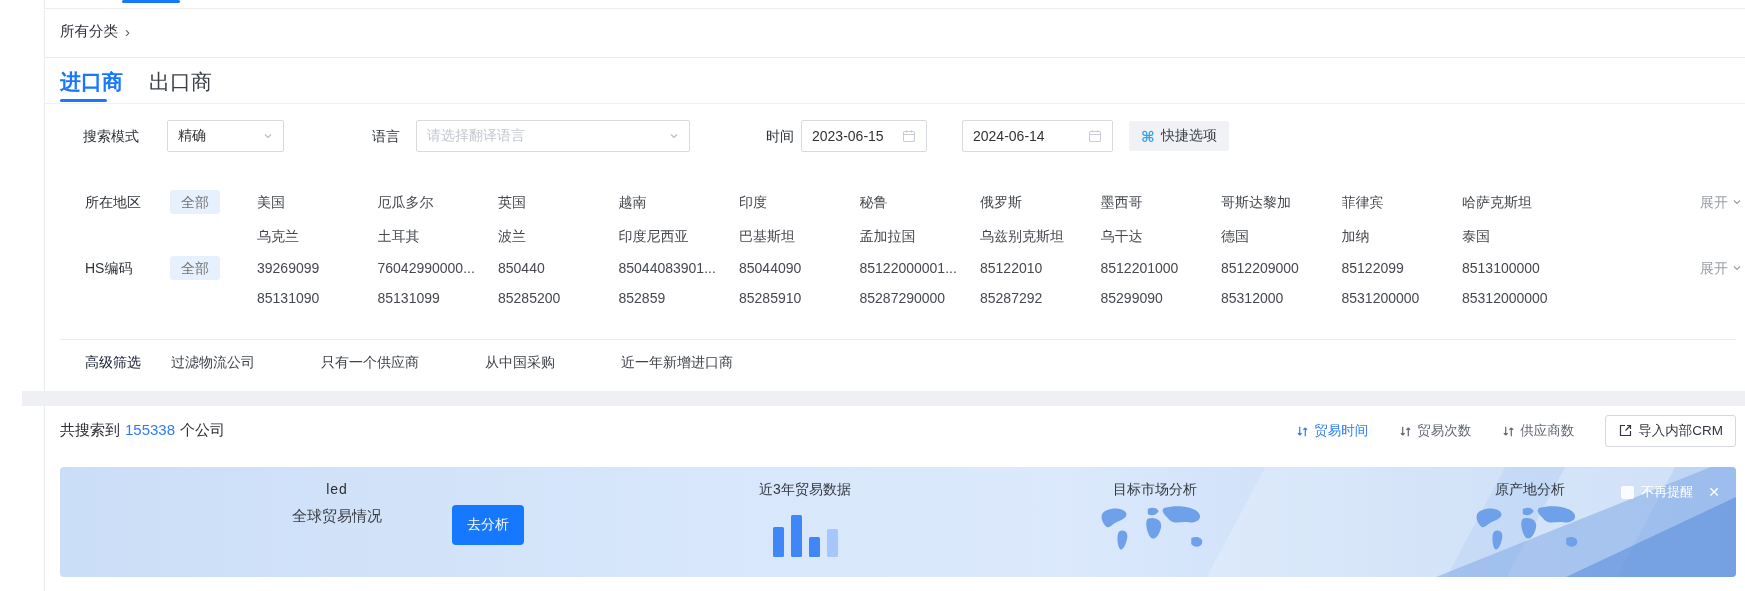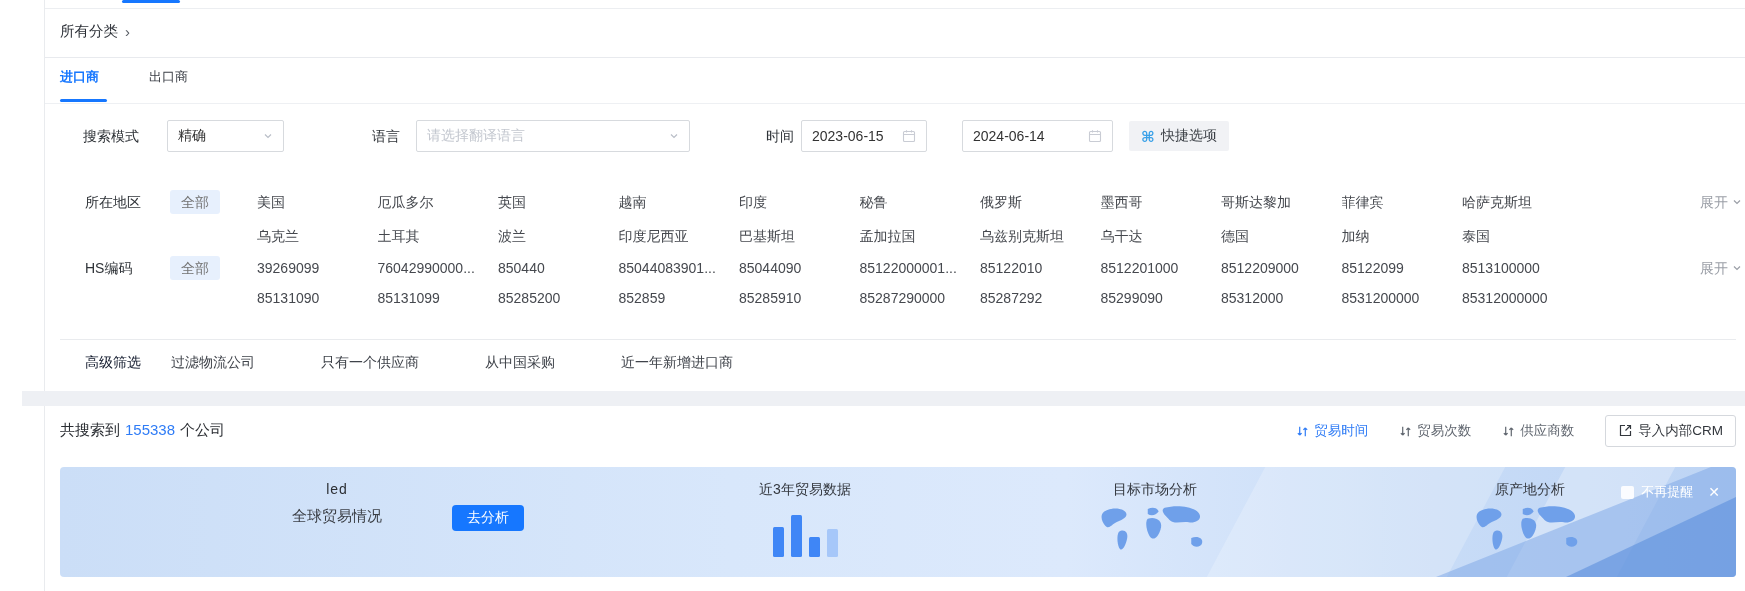--- a/index.html
+++ b/index.html
@@ -8,21 +8,21 @@
   .abs{position:absolute;}
   
   .left-border{left:22px;top:0;bottom:0;width:1px;background:#e9ebee;}
   .top-indicator{left:100px;top:0;width:58px;height:3px;background:#1677ff;border-radius:2px;}
   .hdr-border{left:23px;top:8px;right:0;height:1px;background:#eceef1;}
   
   .breadcrumb{left:38px;top:22px;font-size:14.5px;color:#2b2f36;cursor:pointer;display:flex;align-items:center;gap:7px;}
   .crumb-arrow{color:#565b63;font-size:15px;line-height:14px;}
   
   .tabs-border-top{left:23px;top:57px;right:0;height:1px;background:#e8eaee;}
-  .tab{top:68px;font-size:13px;cursor:pointer;color:#3a3e45;}
+  .tab{top:68px;font-size:21px;cursor:pointer;color:#3a3e45;}
   .tab.active{color:#1677ff;font-weight:bold;}
   .tab-importers{left:38px;}
   .tab-exporters{left:127px;}
   .tab-underline{left:38px;top:99px;width:47px;height:3px;background:#1677ff;border-radius:2px;}
   .tabs-border-bottom{left:23px;top:103px;right:0;height:1px;background:#eef0f3;}
   
   .flabel{top:126px;line-height:20px;color:#2f3338;}
   .lbl-mode{left:61px;} .lbl-lang{left:350px;} .lbl-time{left:744px;}
   .selectbox{top:120px;height:32px;border:1px solid #d7dade;border-radius:2px;display:flex;align-items:center;
              padding:0 10px;box-sizing:border-box;background:#fff;cursor:pointer;justify-content:space-between;}
@@ -59,21 +59,21 @@
   
   .banner{left:38px;top:467px;width:1676px;height:110px;border-radius:4px;overflow:hidden;
           background:linear-gradient(90deg,#cbdef7 0%,#d8e7fb 40%,#dce9fc 60%,#c8dcf7 82%,#bdd4f4 100%);}
   .deco-a{position:absolute;right:260px;top:-20px;width:240px;height:150px;background:rgba(255,255,255,.22);transform:skewX(-28deg);}
   .deco-b{position:absolute;right:90px;top:-20px;width:110px;height:150px;background:rgba(255,255,255,.28);transform:skewX(-28deg);}
   .deco-tri1{position:absolute;right:0;bottom:0;width:0;height:0;border-left:300px solid transparent;border-bottom:120px solid rgba(124,166,230,.5);}
   .deco-tri2{position:absolute;right:0;bottom:0;width:0;height:0;border-left:170px solid transparent;border-bottom:80px solid rgba(86,138,218,.55);}
   .kw-group{position:absolute;left:192px;top:14px;width:170px;text-align:center;}
   .kw{font-size:14px;color:#2b2e33;letter-spacing:1px;}
   .kw-sub{margin-top:10px;font-size:15px;color:#3a3e45;}
-  .analyze-btn{position:absolute;left:392px;top:38px;width:72px;height:26px;background:#1677ff;color:#fff;border-radius:4px;
+  .analyze-btn{position:absolute;left:392px;top:38px;width:72px;height:40px;background:#1677ff;color:#fff;border-radius:4px;
                display:flex;align-items:center;justify-content:center;font-size:14px;cursor:pointer;}
   .sec{position:absolute;top:14px;width:170px;text-align:center;color:#33373e;}
   .sec-chart{left:660px;} .sec-market{left:1010px;} .sec-origin{left:1385px;}
   .bars{margin:8px auto 0;height:50px;display:flex;align-items:flex-end;justify-content:center;gap:7px;}
   .bars div{width:11px;border-radius:1.5px;}
   .mapwrap{margin-top:4px;}
   .dismiss{position:absolute;right:16px;top:16px;display:flex;align-items:center;gap:7px;color:#fff;font-size:13px;}
   .dismiss .box{width:13px;height:13px;background:rgba(255,255,255,.9);border-radius:2px;cursor:pointer;}
   .dismiss .x{font-size:14px;margin-left:8px;cursor:pointer;color:#fff;}
   .chev{flex:none;}

